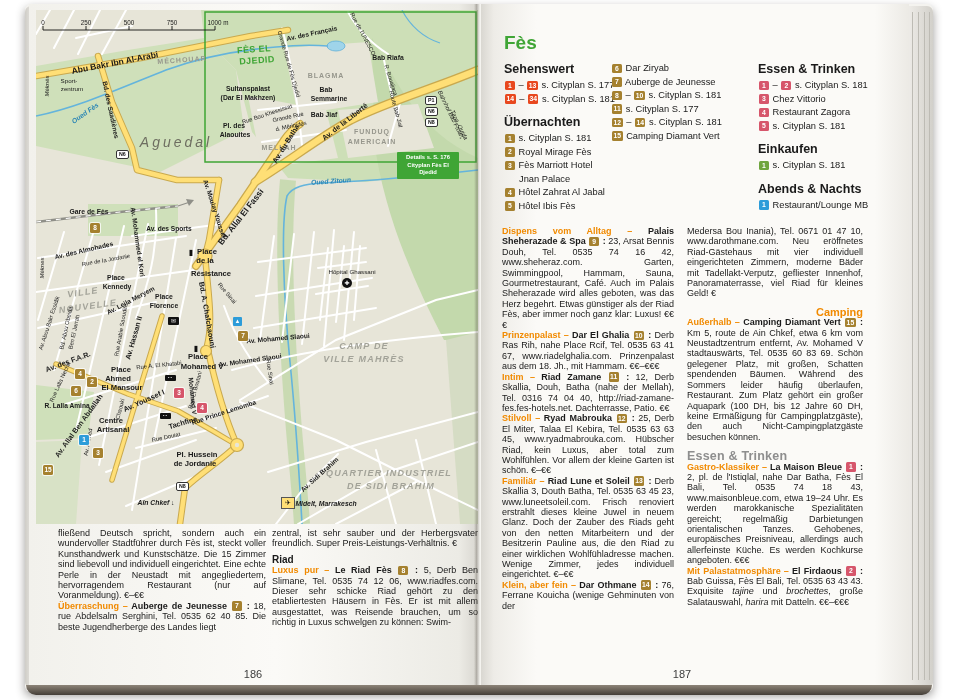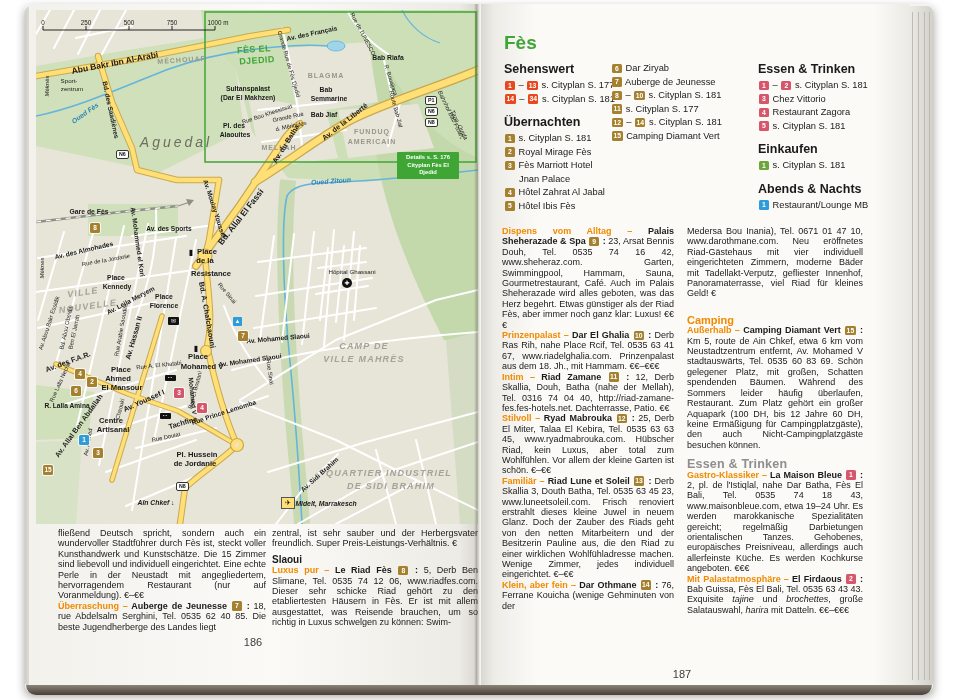--- a/index.html
+++ b/index.html
@@ -55,21 +55,21 @@
   #detailbox{position:absolute;left:361px;top:142px;width:60px;background:#3fa535;color:#fff;
        font-size:5.8px;font-weight:bold;text-align:center;line-height:7.5px;padding:2px 1px;border-radius:1px}
 
   
   .pcol{position:absolute;font-size:9px;line-height:10.4px;text-align:justify}
   .para{margin:0;text-align:justify}
   .seg-o{color:#f18a00;font-weight:bold}
   .seg-b{font-weight:bold}
   .seg-i{font-style:italic}
   .h-black{font-size:10px;font-weight:bold;margin-top:6px;text-align:left}
-  .h-orange{color:#f18a00;font-size:11px;font-weight:bold;margin-top:16px;text-align:left}
+  .h-orange{color:#f18a00;font-size:11px;font-weight:bold;margin-top:8px;text-align:right}
   .h-gray{color:#8e8e8e;font-size:12.5px;font-weight:bold;margin-top:9px;text-align:left;letter-spacing:.2px}
   .mk{display:inline-block;min-width:7px;padding:0 1.5px;height:9.5px;border-radius:1.5px;color:#fff;
       font-size:6.8px;font-weight:bold;text-align:center;line-height:9.5px;margin:0 1px;vertical-align:.5px}
   .bg-brown{background:#a5812f}.bg-red{background:#e8481e}.bg-pink{background:#d6566b}
   .bg-green{background:#6fa53e}.bg-blue{background:#2d9cd9}
   .pagenum{position:absolute;width:100%;text-align:center;font-size:11px;color:#3c3c3c}
 
   
   #rp-title{position:absolute;left:23px;top:28px;margin:0;color:#3fa535;font-size:19px;font-weight:bold}
   #legend{position:absolute;left:23px;top:58px;width:400px;height:160px}
@@ -331,24 +331,24 @@
           <div>Details s. S. 176</div>
           <div>Cityplan Fès El Djedid</div>
         </div>
       </div>
       <div class="pcol" id="lcol0" style="left:29px;top:524px;width:208px;height:138px">
           <p class="para "><span class="">fließend Deutsch spricht, sondern auch ein wundervoller Stadtführer durch Fès ist, steckt voller Kunsthandwerk und Kunstschätze. Die 15 Zimmer sind liebevoll und individuell eingerichtet. Eine echte Perle in der Neustadt mit angegliedertem, hervorragendem Restaurant (nur auf Voranmeldung). €–€€</span></p>
           <p class="para "><span class="seg-o">Überraschung – </span><span class="seg-b">Auberge de Jeunesse </span><span class="mk bg-brown">7</span><span class="seg-b"> :</span><span class=""> 18, rue Abdelsalm Serghini, Tel. 0535 62 40 85. Die beste Jugendherberge des Landes liegt</span></p>
         </div>
       <div class="pcol" id="lcol1" style="left:243px;top:524px;width:206px;height:138px">
           <p class="para "><span class="">zentral, ist sehr sauber und der Herbergsvater freundlich. Super Preis-Leistungs-Verhältnis. €</span></p>
-          <p class="para h-black"><span class="">Slaoui</span></p>
+          <p class="para h-black"><span class="">Riad</span></p>
           <p class="para "><span class="seg-o">Luxus pur – </span><span class="seg-b">Le Riad Fès </span><span class="mk bg-brown">8</span><span class="seg-b"> :</span><span class=""> 5, Derb Ben Slimane, Tel. 0535 74 12 06, www.riadfes.com. Dieser sehr schicke Riad gehört zu den etabliertesten Häusern in Fès. Er ist mit allem ausgestattet, was Reisende brauchen, um so richtig in Luxus schwelgen zu können: Swim-</span></p>
         </div>
-      <div class="pagenum" style="top:632px">186</div>
+      <div class="pagenum" style="top:664px">186</div>
     </div>
 
     <div id="spine"></div>
 
     <div id="page-right">
       <h1 id="rp-title">Fès</h1>
       <div id="legend">
         <div class="legcol" id="leg0">
             <div class="leg-title">Sehenswert</div>
             <div class="leg-row"><span class="mk bg-red">1</span><span class=""> – </span><span class="mk bg-red">13</span><span class=""> s. Cityplan S. 177</span></div>

